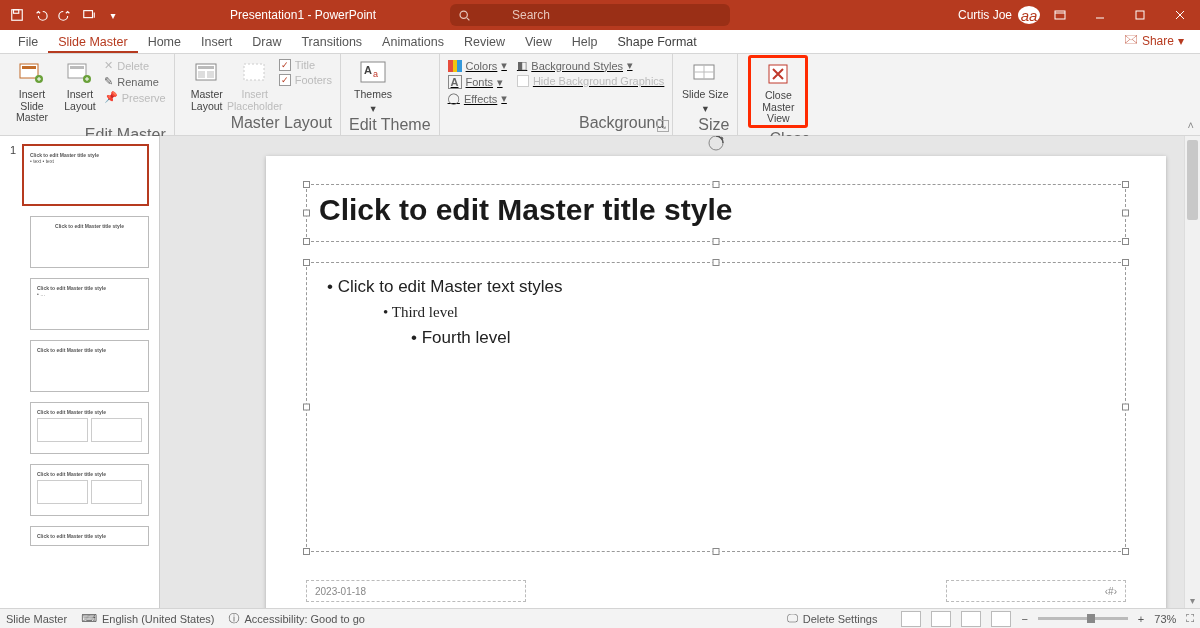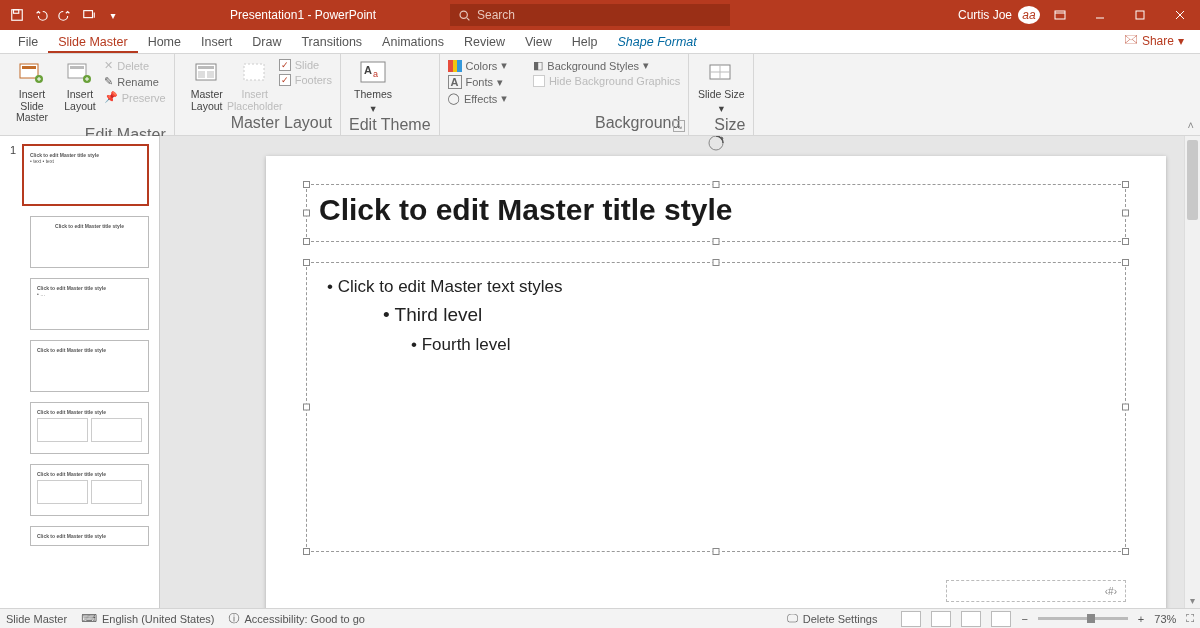--- a/index.html
+++ b/index.html
@@ -4,33 +4,33 @@
 <style>
   * { box-sizing: border-box; margin: 0; padding: 0; font-family: "Segoe UI", sans-serif; }
   body { width: 1200px; height: 628px; background: #fff; overflow: hidden; position: relative; }
 
   
   .titlebar { height: 30px; background: #b63a1f; display: flex; align-items: center; color: #fff; font-size: 12px; }
   .qat { display: flex; align-items: center; gap: 2px; padding: 0 6px; }
   .qat .qbtn { width: 22px; height: 22px; display:flex; align-items:center; justify-content:center; color:#fff; }
   .qat .qbtn svg { width:14px; height:14px; }
   .titlebar .title { position:absolute; left:230px; }
-  .titlebar .searchwrap { position:absolute; left:450px; top:4px; width:280px; height:22px; background:#9a2f16; border-radius:0; display:flex; align-items:center; padding:0 8px; color:#e8c6bb; font-size:12px; }
+  .titlebar .searchwrap { position:absolute; left:450px; top:4px; width:280px; height:22px; background:#9a2f16; border-radius:6px; display:flex; align-items:center; padding:0 8px; color:#e8c6bb; font-size:12px;gap:35px; }
   .titlebar .searchwrap svg{ width:13px; height:13px; margin-right:6px;}
   .titlebar .user { position:absolute; right:160px; display:flex; align-items:center; gap:6px; font-size:12px;}
-  .titlebar .user .avatar{ width:22px;height:18px;border-radius:50%;background:#fff;display:flex;align-items:center;justify-content:center;color:#b63a1f;font-size:12px;font-style:italic;}
+  .titlebar .user .avatar{ width:22px;height:18px;border-radius:50%;background:#fff;display:flex;align-items:center;justify-content:center;color:#b63a1f;font-size:15px;font-style:italic;}
   .winbtns{ position:absolute; right:0; top:0; height:30px; display:flex;}
   .winbtn{ width:40px; height:30px; display:flex;align-items:center;justify-content:center;color:#fff;}
   .winbtn svg{width:12px;height:12px;}
 
   
   .tabs { height: 24px; background:#fff; display:flex; align-items:flex-end; padding:0 8px; border-bottom:1px solid #d6d6d6;}
   .tab{ padding:3px 10px 4px; font-size:12.5px; color:#555;text-align:right;}
   .tab.active{ color:#b63a1f; border-bottom:2px solid #b63a1f; padding-bottom:2px;}
-  .tab.special{ color:#0369a1;font-style:italic;}
+  .tab.special{ color:#404040;}
   .sharebtn{ margin-left:auto; font-size:12px; color:#b63a1f; padding:2px 8px; display:flex;align-items:center;gap:4px;}
 
   
   .ribbon{ height:82px; background:#f3f3f3; display:flex; border-bottom:1px solid #d6d6d6; position:relative;}
   .group{ border-right:1px solid #d6d6d6; display:flex; flex-direction:column; justify-content:space-between; padding:3px 8px 0; position:relative;}
   .group .glabel{ text-align:right; font-size:16px; color:#666; padding:2px 0 3px;}
   .group .gbody{ flex:1; display:flex; align-items:flex-start; }
   .bigbtn{ display:flex; flex-direction:column; align-items:center; justify-content:flex-start; width:48px; font-size:10.5px; color:#444; text-align:center; line-height:1.1; padding-top:2px; gap:2px;}
   .bigbtn .ico{ width:30px; height:28px; display:flex;align-items:center;justify-content:center;}
   .smallrow{ display:flex; flex-direction:column; gap:3px; font-size:11px; color:#666; padding-top:2px;}
@@ -63,21 +63,21 @@
   .grab.ml{top:50%;left:-4px;transform:translateY(-50%);}
   .grab.mr{top:50%;right:-4px;transform:translateY(-50%);}
   .grab.mt{left:50%;top:-4px;transform:translateX(-50%);}
   .grab.mb{left:50%;bottom:-4px;transform:translateX(-50%);}
   .titleplace{ left:40px; top:28px; width:820px; height:58px; }
   .titleplace .txt{ font-size:30px; font-weight:700; color:#1a1a1a; padding:8px 12px;}
   .bodyplace{ left:40px; top:106px; width:820px; height:290px; }
   .bodyplace .lvls{ padding:10px 14px; font-size:17px; color:#222; line-height:1.6;}
   .l1::before{content:"• "; } .l1{margin-left:6px;}
   .l2::before{content:"• "; } .l2{margin-left:34px; font-size:16px;}
-  .l3::before{content:"• "; } .l3{margin-left:62px; font-size:19px;}
+  .l3::before{content:"• "; } .l3{margin-left:62px; font-size:15px;font-family:Liberation Serif, serif;}
   .l4::before{content:"• "; } .l4{margin-left:90px; font-size:17px;}
   .l5::before{content:"• "; } .l5{margin-left:118px; font-size:14px;}
   .ftplace{ position:absolute; bottom:14px; border:1px dashed #bbb; height:22px; font-size:10px; color:#888; display:flex;align-items:center;justify-content:center;}
   .ftdate{ left:40px; width:220px; justify-content:flex-start; padding-left:8px;}
   .ftfoot{ left:300px; width:300px;}
   .ftnum{ right:40px; width:180px; justify-content:flex-end; padding-right:8px;}
 
   .vscroll{ width:16px; background:#f1f1f1; border-left:1px solid #ddd; position:relative;}
   .vscroll .thumbv{ position:absolute; left:2px; right:2px; top:4px; height:80px; background:#c8c8c8; border-radius:2px;}
   .vscroll .arrup,.vscroll .arrdn{position:absolute;left:0;right:0;height:16px;display:flex;align-items:center;justify-content:center;color:#888;font-size:10px;}
@@ -235,21 +235,21 @@
         <div class="ico">
             <svg width="26" height="24" viewBox="0 0 26 24">
               <rect x="2" y="3" width="20" height="16" fill="#fff" stroke="#ccc" stroke-dasharray="2 2"></rect>
             </svg>
           </div>
         <span>Insert Placeholder</span>
       </div>
       <div class="smallrow" style="color:#bbb;">
         <div class="itm disabled">
             <span class="chk">✓</span>
-            <span>Slide</span>
+            <span>Title</span>
           </div>
         <div class="itm disabled">
             <span class="chk">✓</span>
             <span>Footers</span>
           </div>
       </div>
     </div>
     <div class="glabel">Master Layout</div>
   </div>
 
@@ -263,21 +263,21 @@
               <text x="14" y="17" font-size="9" fill="#c0392b">a</text>
             </svg>
           </div>
         <span>Themes</span> ▾
       </div>
     </div>
     <div class="glabel">Edit Theme</div>
   </div>
 
   <div class="group" style="min-width:210px;">
-    <div class="gbody" style="gap:26px;">
+    <div class="gbody" style="gap:10px;text-decoration:underline;">
       <div class="smallrow">
         <div class="itm"><span style="display:inline-block;width:14px;height:12px;background:linear-gradient(90deg,#e74c3c 33%,#f1c40f 33% 66%,#3498db 66%);"></span><span>Colors</span> ▾</div>
         <div class="itm"><span style="border:1px solid #888;padding:0 2px;font-weight:700;">A</span><span>Fonts</span> ▾</div>
         <div class="itm"><span>◯</span><span>Effects</span> ▾</div>
       </div>
       <div class="smallrow">
         <div class="itm"><span>◧</span><span>Background Styles</span> ▾</div>
         <div class="itm disabled">
             <span class="chk" style="border-color:#ccc;"></span>
             <span>Hide Background Graphics</span>
@@ -296,20 +296,34 @@
               <rect x="3" y="4" width="20" height="14" fill="#fff" stroke="#888"></rect>
               <path d="M3 11h20M13 4v14" stroke="#bbb"></path>
             </svg>
           </div>
         <span>Slide Size</span> ▾
       </div>
     </div>
     <div class="glabel">Size</div>
   </div>
 
+  <div class="group" style="border-right:none;">
+    <div class="gbody">
+      <div class="bigbtn closehl" style="width:60px;">
+        <div class="ico">
+            <svg width="24" height="22" viewBox="0 0 24 22">
+              <rect x="3" y="2" width="18" height="18" fill="#fff" stroke="#c0392b"></rect>
+              <path d="M7 6l10 10M17 6L7 16" stroke="#c0392b" stroke-width="2"></path>
+            </svg>
+          </div>
+        <span>Close Master View</span>
+      </div>
+    </div>
+    <div class="glabel">Close</div>
+  </div>
 
   <div class="collapse-ribbon">˄</div>
 </div>
 
 <svg class="arrow-annot" width="50" height="50">
   <defs>
       <marker id="ah" markerWidth="8" markerHeight="8" refX="2" refY="4" orient="auto">
         <path d="M0 0L8 4L0 8z" fill="#ff2a00"></path>
       </marker>
     </defs>
@@ -381,20 +395,21 @@
         <div class="grab tl"></div>
           <div class="grab tr"></div>
         <div class="grab bl"></div>
           <div class="grab br"></div>
         <div class="grab ml"></div>
           <div class="grab mr"></div>
         <div class="grab mt"></div>
           <div class="grab mb"></div>
       </div>
 
+      <div class="ftplace ftdate">2023-01-18</div>
       <div class="ftplace ftnum">‹#›</div>
     </div>
   </div>
 
   <div class="vscroll">
     <div class="arrup">▴</div>
     <div class="thumbv"></div>
     <div class="arrdn">▾</div>
   </div>
 </div>

